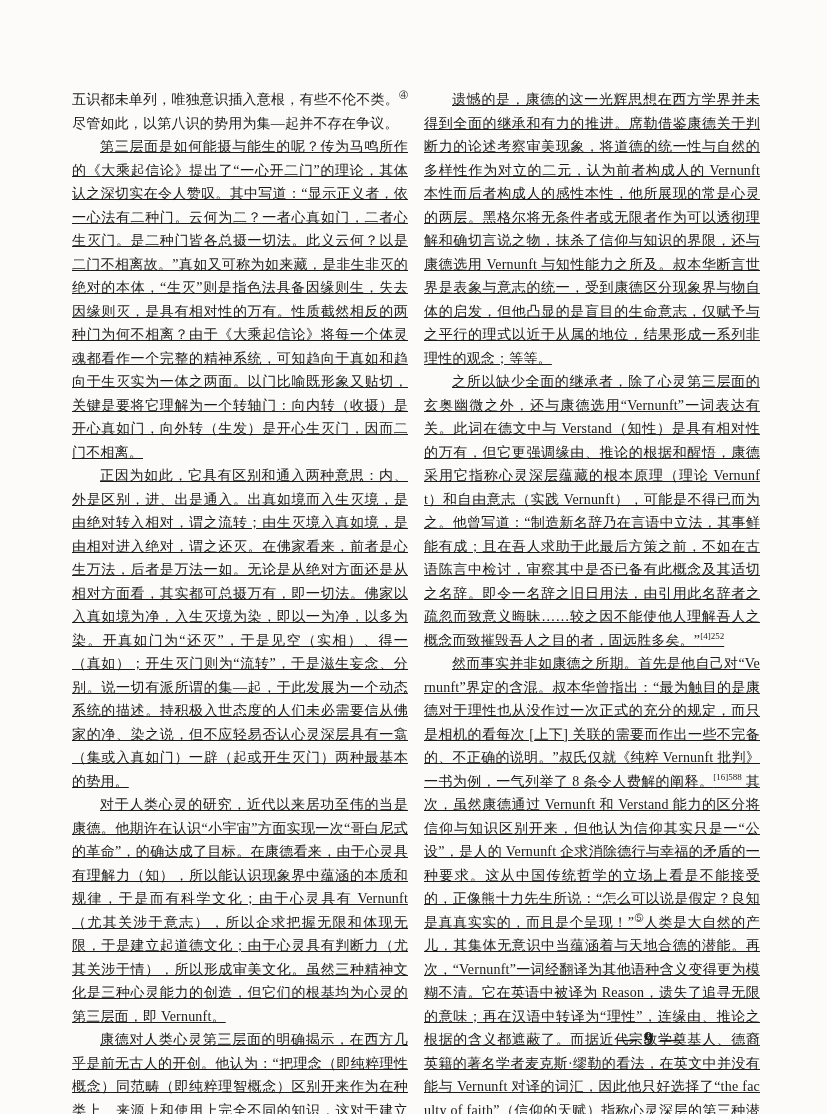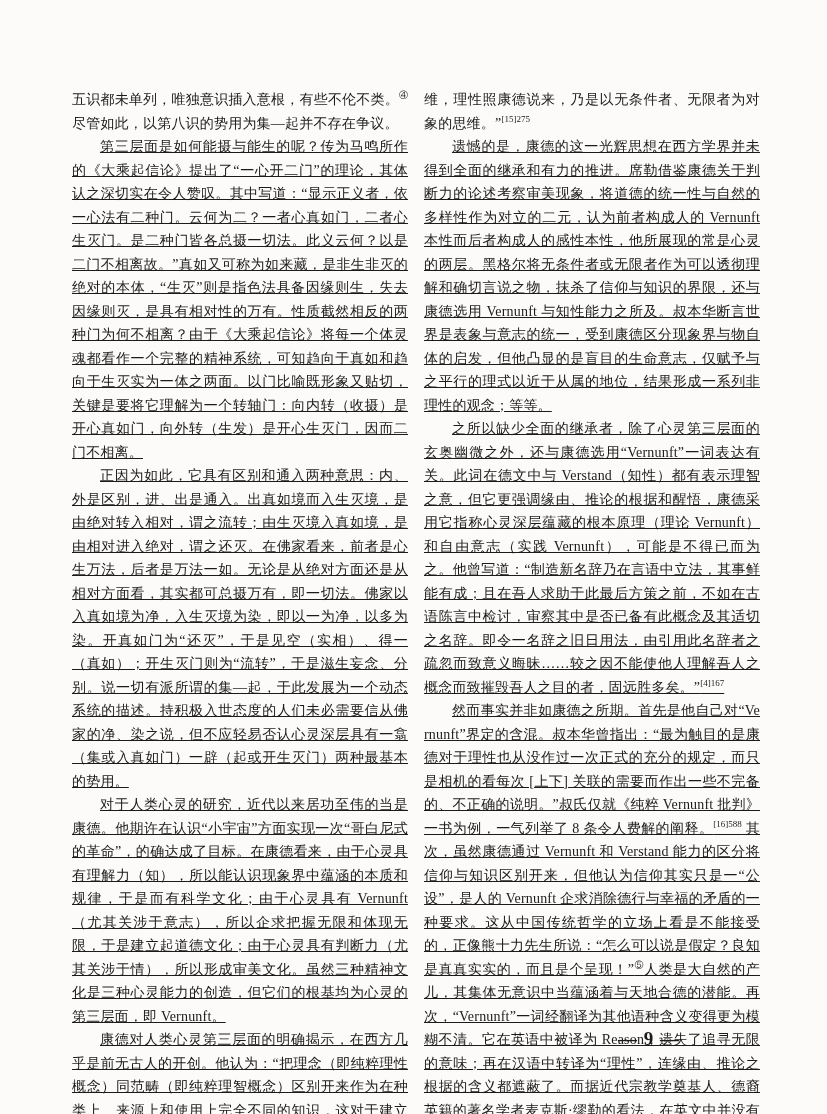--- a/index.html
+++ b/index.html
@@ -59,20 +59,19 @@
 <div class="page">
   <div class="columns">
     <div class="col">
         <p class="para"><span>五识都未单列，唯独意识插入意根，有些不伦不类。</span><sup>④</sup><span>尽管如此，以第八识的势用为集—起并不存在争议。</span></p>
         <p class="para indent"><span>第三层面是如何能摄与能生的呢？传为马鸣所作的《大乘起信论》提出了“一心开二门”的理论，其体认之深切实在令人赞叹。其中写道：“显示正义者，依一心法有二种门。云何为二？一者心真如门，二者心生灭门。是二种门皆各总摄一切法。此义云何？以是二门不相离故。”真如又可称为如来藏，是非生非灭的绝对的本体，“生灭”则是指色法具备因缘则生，失去因缘则灭，是具有相对性的万有。性质截然相反的两种门为何不相离？由于《大乘起信论》将每一个体灵魂都看作一个完整的精神系统，可知趋向于真如和趋向于生灭实为一体之两面。以门比喻既形象又贴切，关键是要将它理解为一个转轴门：向内转（收摄）是开心真如门，向外转（生发）是开心生灭门，因而二门不相离。</span></p>
         <p class="para indent"><span>正因为如此，它具有区别和通入两种意思：内、外是区别，进、出是通入。出真如境而入生灭境，是由绝对转入相对，谓之流转；由生灭境入真如境，是由相对进入绝对，谓之还灭。在佛家看来，前者是心生万法，后者是万法一如。无论是从绝对方面还是从相对方面看，其实都可总摄万有，即一切法。佛家以入真如境为净，入生灭境为染，即以一为净，以多为染。开真如门为“还灭”，于是见空（实相）、得一（真如）；开生灭门则为“流转”，于是滋生妄念、分别。说一切有派所谓的集—起，于此发展为一个动态系统的描述。持积极入世态度的人们未必需要信从佛家的净、染之说，但不应轻易否认心灵深层具有一翕（集或入真如门）一辟（起或开生灭门）两种最基本的势用。</span></p>
         <p class="para indent"><span>对于人类心灵的研究，近代以来居功至伟的当是康德。他期许在认识“小宇宙”方面实现一次“哥白尼式的革命”，的确达成了目标。在康德看来，由于心灵具有理解力（知），所以能认识现象界中蕴涵的本质和规律，于是而有科学文化；由于心灵具有 Vernunft（尤其关涉于意志），所以企求把握无限和体现无限，于是建立起道德文化；由于心灵具有判断力（尤其关涉于情），所以形成审美文化。虽然三种精神文化是三种心灵能力的创造，但它们的根基均为心灵的第三层面，即 Vernunft。</span></p>
         <p class="para indent"><span>康德对人类心灵第三层面的明确揭示，在西方几乎是前无古人的开创。他认为：“把理念（即纯粹理性概念）同范畴（即纯粹理智概念）区别开来作为在种类上、来源上和使用上完全不同的知识，这对于建立一种应该包括所有这些先天知识的体系的科学来说是十分重要的。”</span></p>
       </div>
     <div class="col">
-        <p class="para"><span>维，理性照康德说来，乃是以无条件者、无限者为对象的思维。”</span><sup>[15]275</sup></p>
         <p class="para indent"><span>遗憾的是，康德的这一光辉思想在西方学界并未得到全面的继承和有力的推进。席勒借鉴康德关于判断力的论述考察审美现象，将道德的统一性与自然的多样性作为对立的二元，认为前者构成人的 Vernunft 本性而后者构成人的感性本性，他所展现的常是心灵的两层。黑格尔将无条件者或无限者作为可以透彻理解和确切言说之物，抹杀了信仰与知识的界限，还与康德选用 Vernunft 与知性能力之所及。叔本华断言世界是表象与意志的统一，受到康德区分现象界与物自体的启发，但他凸显的是盲目的生命意志，仅赋予与之平行的理式以近于从属的地位，结果形成一系列非理性的观念；等等。</span></p>
-        <p class="para indent"><span>之所以缺少全面的继承者，除了心灵第三层面的玄奥幽微之外，还与康德选用“Vernunft”一词表达有关。此词在德文中与 Verstand（知性）都有表示理智之意，但它更强调缘由、推论的根据和醒悟，康德采用它指称心灵深层蕴藏的根本原理（理论 Vernunft）和自由意志（实践 Vernunft），可能是不得已而为之。他曾写道：“制造新名辞乃在言语中立法，其事鲜能有成；且在吾人求助于此最后方策之前，不如在古语陈言中检讨，审察其中是否已备有此概念及其适切之名辞。即令一名辞之旧日用法，由引用此名辞者之疏忽而致意义晦昧……较之因不能使他人理解吾人之概念而致摧毁吾人之目的者，固远胜多矣。”</span><sup>[4]167</sup></p>
+        <p class="para indent"><span>之所以缺少全面的继承者，除了心灵第三层面的玄奥幽微之外，还与康德选用“Vernunft”一词表达有关。此词在德文中与 Verstand（知性）是具有相对性的万有，但它更强调缘由、推论的根据和醒悟，康德采用它指称心灵深层蕴藏的根本原理（理论 Vernunft）和自由意志（实践 Vernunft），可能是不得已而为之。他曾写道：“制造新名辞乃在言语中立法，其事鲜能有成；且在吾人求助于此最后方策之前，不如在古语陈言中检讨，审察其中是否已备有此概念及其适切之名辞。即令一名辞之旧日用法，由引用此名辞者之疏忽而致意义晦昧……较之因不能使他人理解吾人之概念而致摧毁吾人之目的者，固远胜多矣。”</span><sup>[4]252</sup></p>
         <p class="para indent"><span>然而事实并非如康德之所期。首先是他自己对“Vernunft”界定的含混。叔本华曾指出：“最为触目的是康德对于理性也从没作过一次正式的充分的规定，而只是相机的看每次 [上下] 关联的需要而作出一些不完备的、不正确的说明。”叔氏仅就《纯粹 Vernunft 批判》一书为例，一气列举了 8 条令人费解的阐释。</span><sup>[16]588</sup><span> 其次，虽然康德通过 Vernunft 和 Verstand 能力的区分将信仰与知识区别开来，但他认为信仰其实只是一“公设”，是人的 Vernunft 企求消除德行与幸福的矛盾的一种要求。这从中国传统哲学的立场上看是不能接受的，正像熊十力先生所说：“怎么可以说是假定？良知是真真实实的，而且是个呈现！”</span><sup>⑤</sup><span>人类是大自然的产儿，其集体无意识中当蕴涵着与天地合德的潜能。再次，“Vernunft”一词经翻译为其他语种含义变得更为模糊不清。它在英语中被译为 Reason，遗失了追寻无限的意味；再在汉语中转译为“理性”，连缘由、推论之根据的含义都遮蔽了。而据近代宗教学奠基人、德裔英籍的著名学者麦克斯·缪勒的看法，在英文中并没有能与 Vernunft 对译的词汇，因此他只好选择了“the faculty of faith”（信仰的天赋）指称心灵深层的第三种潜能。</span></p>
       </div>
   </div>
   <div class="page-number">— 9 —</div>
 </div>
 
 </body></html>

